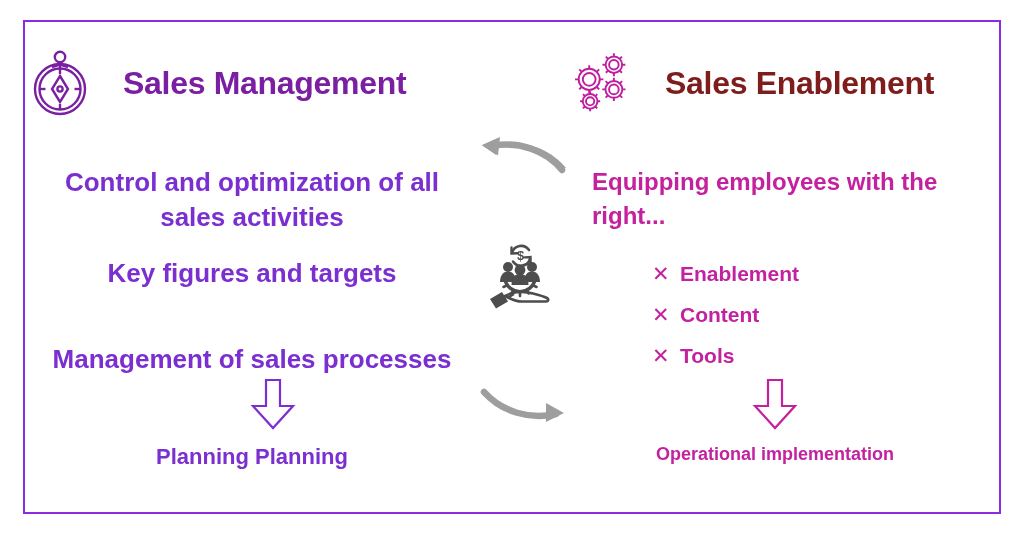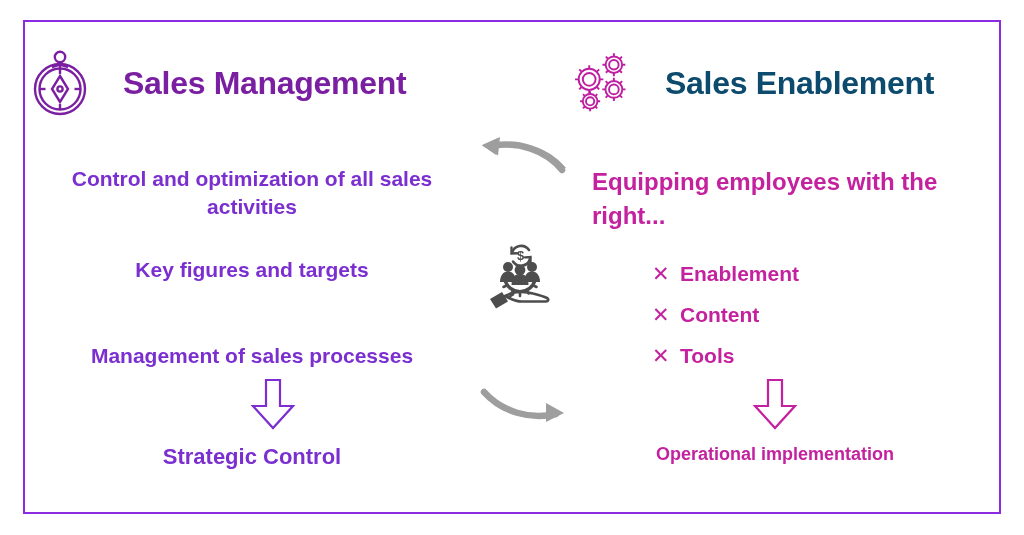--- a/index.html
+++ b/index.html
@@ -44,29 +44,29 @@
     flex: 0 0 auto;
     display: block;
   }
   .header-title {
     font-size: 32px;
     font-weight: bold;
     letter-spacing: -0.3px;
     white-space: nowrap;
   }
   .title-purple  { color: #7B1FA2; }
-  .title-magenta { color: #0c4a6e; text-align: right; }
+  .title-magenta { color: #7f1d1d; text-align: right; }
 
   
   .left-text {
     position: absolute;
     text-align: center;
     width: 420px;
     left: 42px;
-    font-size: 21px;
+    font-size: 26px;
     font-weight: bold;
     color: #7B2FD0;
     line-height: 1.34;
   }
   #left-line-1 { top: 165px; }
   #left-line-2 { top: 256px; }
   #left-line-3 { top: 335px; margin-top: 7px; }
 
   #left-bottom-label {
     position: absolute;
@@ -228,21 +228,21 @@
   <div class="left-text" id="left-line-1">Control and optimization of all sales activities</div>
   <div class="left-text" id="left-line-2">Key figures and targets</div>
   <div class="left-text" id="left-line-3">Management of sales processes</div>
 
   <span class="block-arrow" id="left-block-arrow">
     <svg viewBox="0 0 46 52" width="46" height="52" fill="#ffffff" stroke="#7B2FD0" stroke-width="2.2">
       <path d="M16 2 L30 2 L30 28 L43 28 L23 50 L3 28 L16 28 Z"></path>
     </svg>
   </span>
 
-  <div id="left-bottom-label">Strategic Control</div>
+  <div id="left-bottom-label">Planning Planning</div>
 
   <div id="right-intro">Equipping employees with the right...</div>
 
   <div id="right-bullets">
     <div class="bullet-row">
       <span class="bullet-mark">✕</span>
       <span class="bullet-label">Enablement</span>
     </div>
     <div class="bullet-row">
       <span class="bullet-mark">✕</span>

